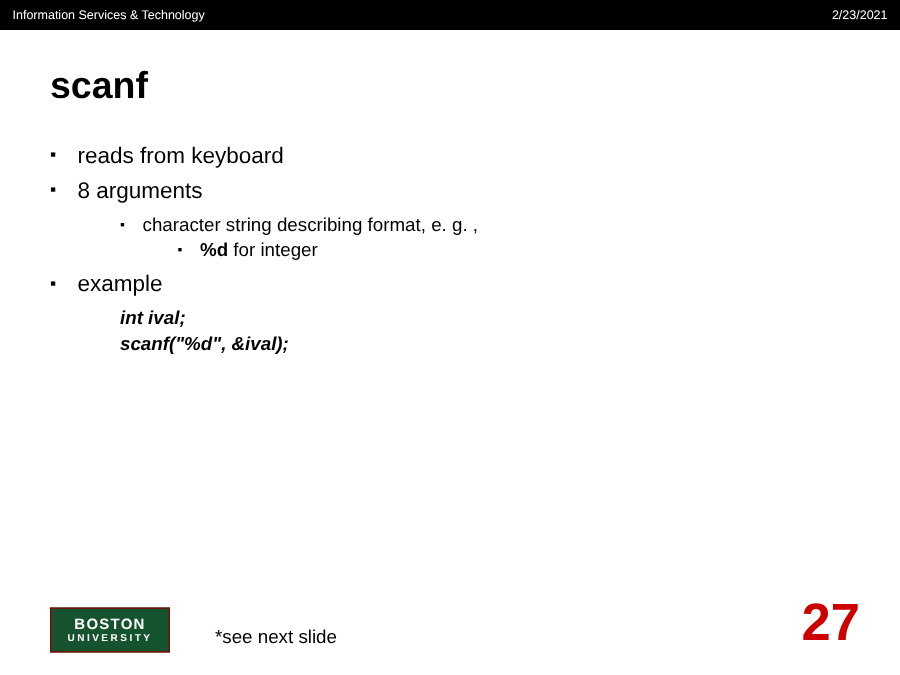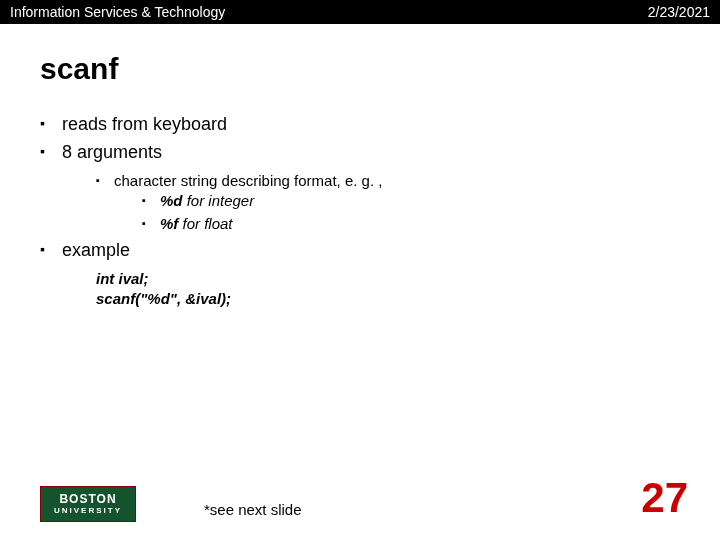--- a/index.html
+++ b/index.html
@@ -1,36 +1,36 @@
 <!DOCTYPE html>
 <html><head>
 <meta charset="utf-8">
 <style>
   * { margin: 0; padding: 0; box-sizing: border-box; }
   html, body { width: 720px; height: 540px; font-family: Arial, Helvetica, sans-serif; background: #fff; color: #000; }
   .slide { width: 720px; height: 540px; position: relative; display: flex; flex-direction: column; }
-  .topbar { background: #000; color: #fff; height: 24px; display: flex; align-items: center; justify-content: space-between; padding: 0 10px; font-size: 14px; }
+  .topbar { background: #000; color: #fff; height: 24px; display: flex; align-items: center; justify-content: space-between; padding: 0 10px; font-size: 10px; }
   .title { font-size: 30px; font-weight: bold; padding: 28px 0 8px 40px; }
   .content { padding: 18px 40px 0 40px; font-size: 18px; line-height: 1.35; flex: 1; }
   ul.bul { list-style: none; padding-left: 0; }
   ul.bul > li { position: relative; padding-left: 22px; margin-bottom: 4px; }
   ul.bul > li::before { content: "▪"; position: absolute; left: 0; top: 0; font-size: 14px; line-height: 1.6; }
   ul.sub1 { list-style: none; padding-left: 34px; font-size: 15px; margin-top: 6px; }
   ul.sub1 > li { position: relative; padding-left: 18px; margin-bottom: 3px; }
   ul.sub1 > li::before { content: "▪"; position: absolute; left: 0; top: 0; font-size: 11px; line-height: 1.7; }
-  ul.sub2 { list-style: none; padding-left: 28px; font-size: 15px; font-style: italic; }
+  ul.sub2 { list-style: none; padding-left: 28px; font-size: 15px; }
   ul.sub2 > li { position: relative; padding-left: 18px; margin-bottom: 3px; }
   ul.sub2 > li::before { content: "▪"; position: absolute; left: 0; top: 0; font-size: 11px; line-height: 1.7; }
   .bold { font-weight: bold; }
   .code { font-weight: bold; font-size: 15px; padding-left: 56px; margin-top: 6px; line-height: 1.35; font-style: italic; }
   .footer { position: absolute; bottom: 18px; left: 0; right: 0; padding: 0 32px 0 40px; display: flex; align-items: flex-end; }
   .logo { width: 96px; height: 36px; background: #14532d; color: #fff; display: flex; flex-direction: column; align-items: center; justify-content: center; font-weight: bold; line-height: 1; border: 1px solid #800; }
   .logo .l1 { font-size: 12px; letter-spacing: 1px; }
   .logo .l2 { font-size: 8px; letter-spacing: 2px; margin-top: 2px; }
-  .footnote { font-size: 15px; margin-left: 68px; padding-bottom: 4px; }
+  .footnote { font-size: 15px; margin-left: 36px; padding-bottom: 4px; }
   .pagenum { margin-left: auto; font-size: 42px; font-weight: bold; color: #c00; }
 </style>
 </head>
 <body>
 
 <div class="slide">
 
   <div class="topbar">
     <span>Information Services &amp; Technology</span>
     <span>2/23/2021</span>
@@ -41,21 +41,20 @@
   <div class="content">
     <ul class="bul">
       <li>reads from keyboard</li>
       <li>
         <span>8 arguments</span>
         <ul class="sub1">
           <li>
             <span>character string describing format, e. g. ,</span>
             <ul class="sub2">
               <li><span class="bold">%d</span><span> for integer</span></li>
-              <li><span class="bold">%f</span><span> for float</span></li>
             </ul>
           </li>
         </ul>
       </li>
       <li>example</li>
     </ul>
     <div class="code">
       <div>int ival;</div>
       <div>scanf("%d", &amp;ival);</div>
     </div>

